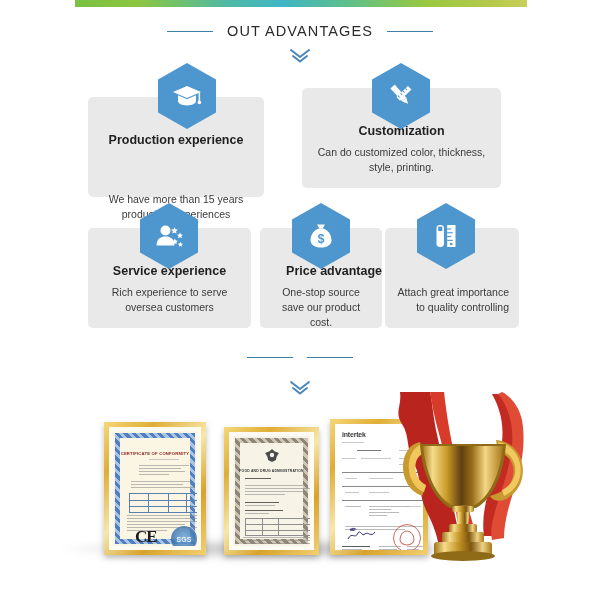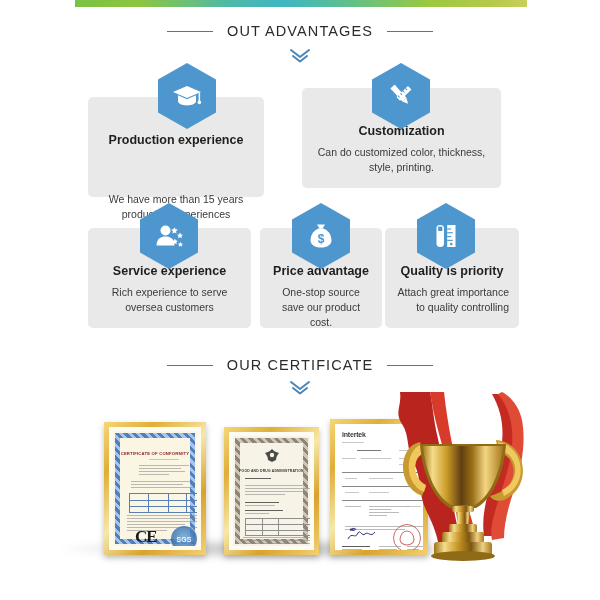--- a/index.html
+++ b/index.html
@@ -222,57 +222,55 @@
         <path d="M2.5 22.5 C2.5 16 6.5 13.4 11.5 13.4 C16.5 13.4 20.5 16 20.5 22.5 Z" fill="#ffffff"></path>
         <path d="M20.5 4.2 L21.5 6.3 L23.8 6.6 L22.1 8.2 L22.5 10.5 L20.5 9.4 L18.4 10.5 L18.8 8.2 L17.2 6.6 L19.5 6.3 Z" fill="#ffffff"></path>
         <path d="M26 9.5 L26.9 11.4 L29 11.7 L27.5 13.1 L27.8 15.2 L26 14.2 L24.1 15.2 L24.4 13.1 L22.9 11.7 L25 11.4 Z" fill="#ffffff"></path>
         <path d="M20.9 15.6 L21.8 17.5 L23.9 17.8 L22.4 19.2 L22.7 21.3 L20.9 20.3 L19 21.3 L19.3 19.2 L17.8 17.8 L19.9 17.5 Z" fill="#ffffff"></path>
         <path d="M26.4 18.7 L27.2 20.4 L29 20.7 L27.7 21.9 L28 23.7 L26.4 22.8 L24.8 23.7 L25.1 21.9 L23.8 20.7 L25.6 20.4 Z" fill="#ffffff"></path>
       </svg>
     </div>
   </div>
 
   <div class="card" style="left:260px;top:228px;width:122px;height:100px;">
-    <div class="c-title" style="top:36px;">Price advantage</div>
+    <div class="c-title" style="top:36px;text-align:right;">Price advantage</div>
     <div class="c-desc" style="top:57px;">One-stop source save our product cost.</div>
   </div>
   <div class="hexicon" style="left:292px;top:203px;">
     <div class="hexbg"></div>
     <div class="glyph">
       <svg width="28" height="28" viewBox="0 0 28 28">
         <path d="M10 2.5 L18 2.5 L15.6 6.5 L12.4 6.5 Z" fill="#ffffff"></path>
         <path d="M14 6.3 C20.5 6.3 24.5 13 24.5 18.2 C24.5 22.6 20.2 25.5 14 25.5 C7.8 25.5 3.5 22.6 3.5 18.2 C3.5 13 7.5 6.3 14 6.3 Z" fill="#ffffff"></path>
         <text x="14" y="21.2" text-anchor="middle" font-family="Liberation Sans, sans-serif" font-size="12" font-weight="bold" fill="#4e96ce">$</text>
       </svg>
     </div>
   </div>
 
   <div class="card" style="left:385px;top:228px;width:134px;height:100px;">
-    <div class="c-title" style="top:36px;">Quality is priority</div>
     <div class="c-desc" style="top:57px;text-align:right;">Attach great importance to quality controlling</div>
   </div>
   <div class="hexicon" style="left:417px;top:203px;">
     <div class="hexbg"></div>
     <div class="glyph">
       <svg width="26" height="28" viewBox="0 0 26 28">
         <rect x="3.5" y="3" width="7.5" height="22" rx="3.4" fill="#ffffff"></rect>
         <rect x="5.2" y="4.6" width="4.1" height="4.4" fill="#4e96ce"></rect>
         <rect x="14.2" y="3" width="8.3" height="22" fill="#ffffff"></rect>
         <rect x="14.2" y="6.4" width="4" height="1.1" fill="#4e96ce"></rect>
         <rect x="14.2" y="10.2" width="5.6" height="1.1" fill="#4e96ce"></rect>
         <rect x="14.2" y="14" width="4" height="1.1" fill="#4e96ce"></rect>
         <rect x="14.2" y="17.8" width="5.6" height="1.1" fill="#4e96ce"></rect>
         <circle cx="18.3" cy="22" r="1.3" fill="#4e96ce"></circle>
       </svg>
     </div>
   </div>
 
   <div class="section-head" style="top:357px;">
     <span class="rule"></span>
-    <span class="title">OUR CERTIFICATE</span>
     <span class="rule"></span>
   </div>
   <div class="chev" style="top:380px;">
     <svg width="22" height="16" viewBox="0 0 22 16">
       <path d="M2 2 L11 9 L20 2" fill="none" stroke="#4a86b8" stroke-width="2" stroke-linecap="round" stroke-linejoin="round"></path>
       <path d="M4 8 L11 13.5 L18 8" fill="none" stroke="#4a86b8" stroke-width="2" stroke-linecap="round" stroke-linejoin="round"></path>
     </svg>
   </div>
 
   <div class="certs">

